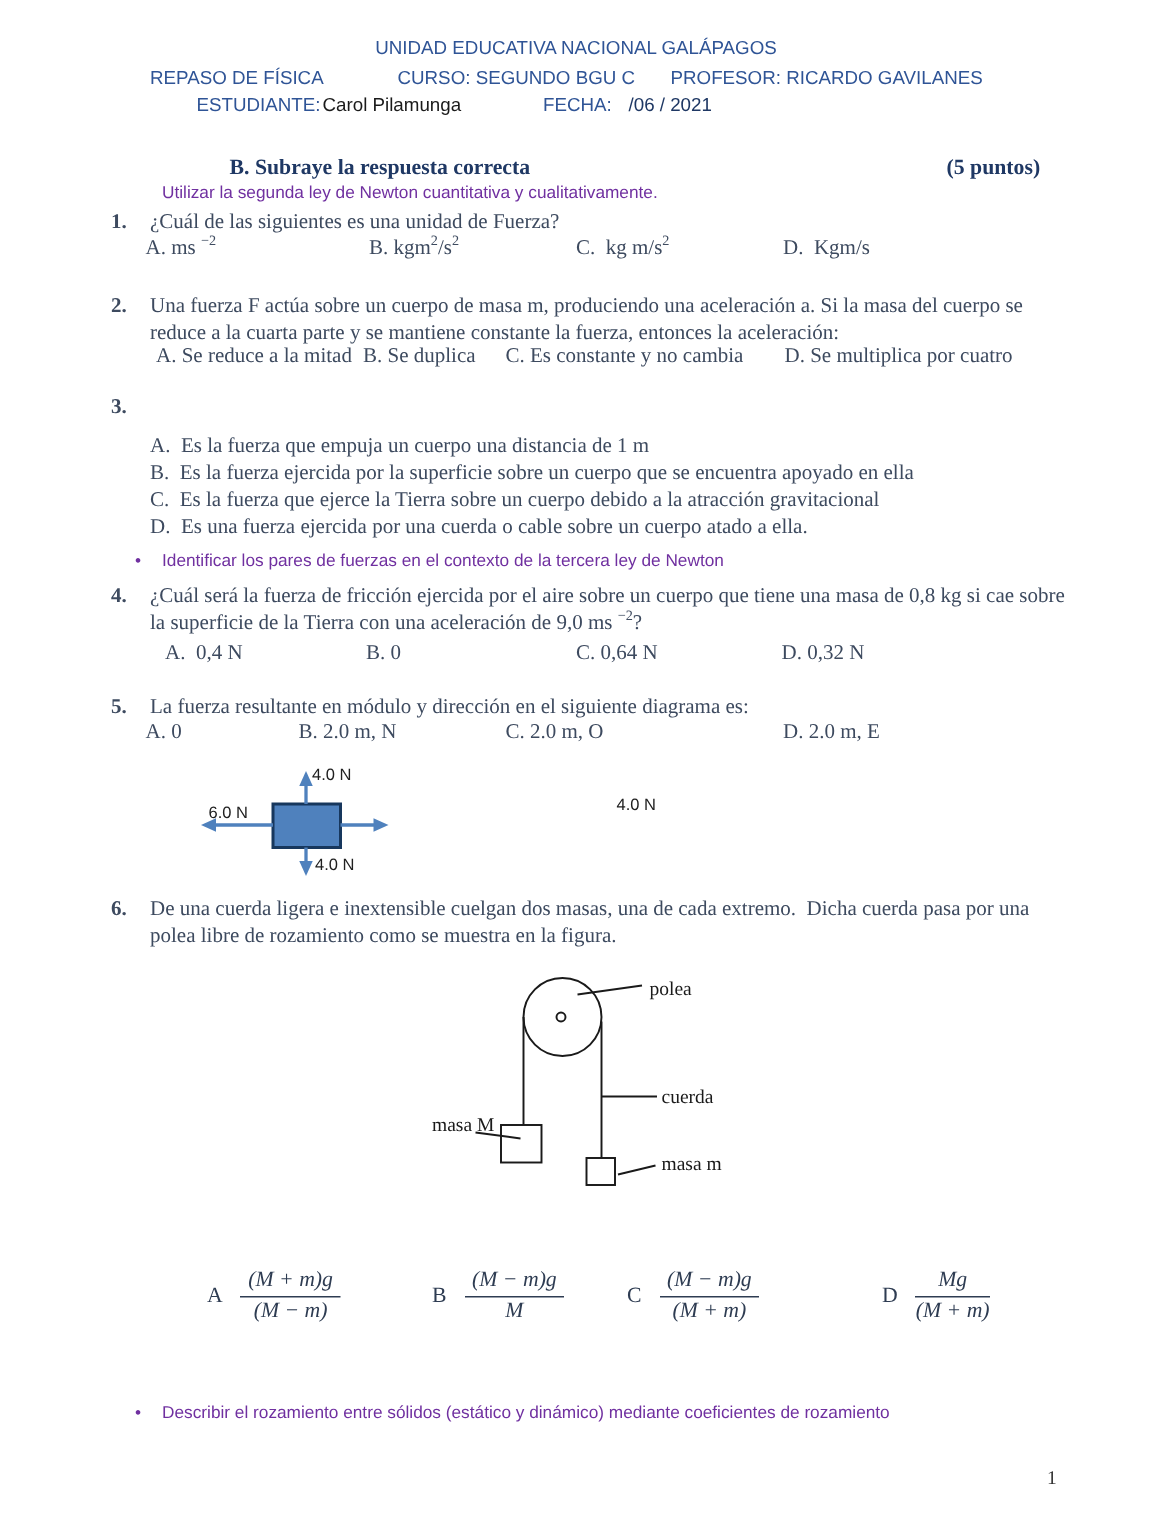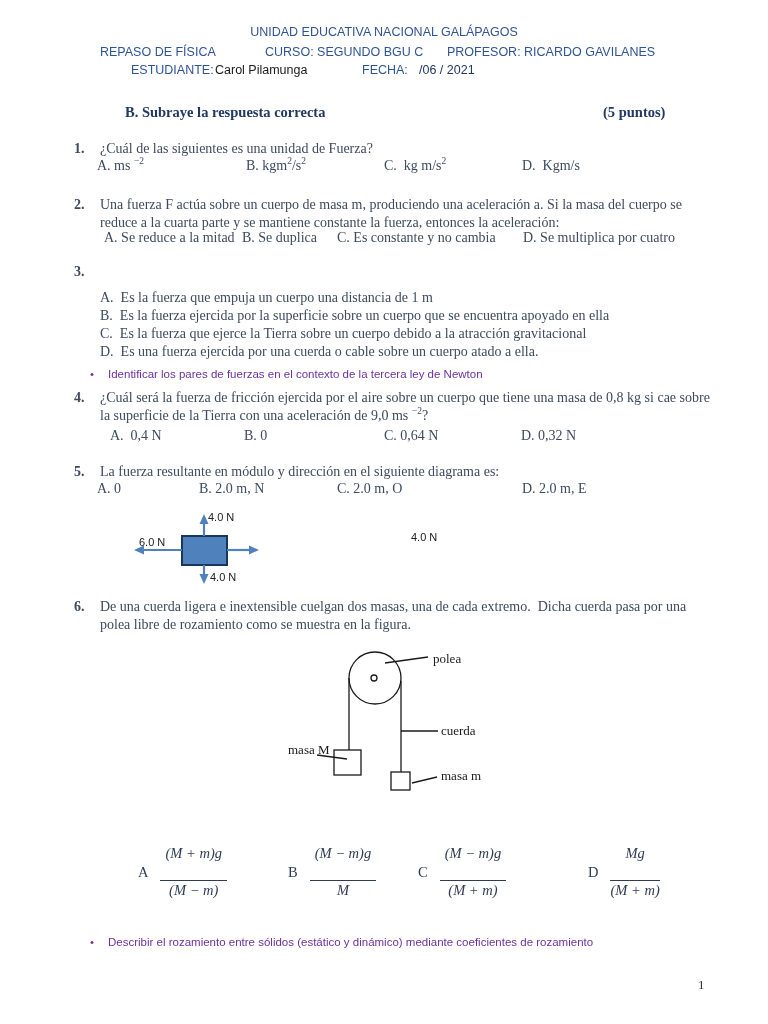--- a/index.html
+++ b/index.html
@@ -5,54 +5,55 @@
   * { margin:0; padding:0; box-sizing:border-box; }
   html,body { background:#ffffff; }
   .page {
     position:relative; width:768px; height:1024px; background:#ffffff;
     font-family:"Liberation Serif","DejaVu Serif",serif; color:#3d4a5f; overflow:hidden;
   }
   .abs { position:absolute; }
   .sans { font-family:"Liberation Sans","DejaVu Sans",sans-serif; }
   .hdr { color:#2f5496; font-size:12.5px; }
   .ink { color:#1a1a1a; }
-  .navy { color:#1f3864; font-weight:bold; font-size:14.5px; }
+  .navy { color:#1f3864; font-weight:bold; font-size:14.5px;margin-left:28px; }
   .purple { color:#7030a0; font-size:11.5px; }
   .qrow { display:flex; font-size:14px; line-height:1.26; }
   .qnum { width:26px; font-weight:bold; flex:0 0 26px; }
   .qtext { white-space:pre-wrap; }
   .opt { font-size:14px; white-space:pre; }
   .optline { font-size:14px; white-space:pre-wrap; }
   sup { font-size:9.5px; line-height:0; }
   .dlabel { font-size:11px; color:#202020; white-space:pre; }
   .flabel { font-size:13px; color:#1a1a1a; white-space:pre; }
   .statement { font-size:14px; line-height:1.3; color:#2f5496; }
   .formula { display:flex; align-items:center; gap:12px; font-size:14.5px; color:#2e3c52; }
   .f-letter { font-style:normal; }
   .frac { display:inline-flex; flex-direction:column; text-align:center; font-style:italic; }
-  .frac .num { border-bottom:1.2px solid #2e3c52; padding:0 5px 18px; }
+  .frac .num { border-bottom:1.2px solid #2e3c52; padding:0 5px 2px; }
   .frac .den { padding-top:1px; }
   .pagenum { font-size:13px; color:#333333; }
 </style>
 </head>
 <body>
 
 <div class="page">
 
   <div class="abs sans hdr" style="left:0; top:25px; width:768px; text-align:center;">UNIDAD EDUCATIVA NACIONAL GALÁPAGOS</div>
   <div class="abs sans hdr" style="left:100px; top:45px;">REPASO DE FÍSICA</div>
   <div class="abs sans hdr" style="left:265px; top:45px;">CURSO: SEGUNDO BGU C</div>
   <div class="abs sans hdr" style="left:447px; top:45px;">PROFESOR: RICARDO GAVILANES</div>
   <div class="abs sans hdr" style="left:131px; top:63px;">ESTUDIANTE:</div>
   <div class="abs sans ink" style="left:215px; top:63px; font-size:12.5px;">Carol Pilamunga</div>
   <div class="abs sans hdr" style="left:362px; top:63px;">FECHA:</div>
   <div class="abs sans" style="left:419px; top:63px; font-size:12.5px; color:#1f3864;">/06 / 2021</div>
 
   <div class="abs navy" style="left:125px; top:104px;">B. Subraye la respuesta correcta</div>
   <div class="abs navy" style="left:603px; top:104px;">(5 puntos)</div>
+  <div class="abs sans purple" style="left:108px; top:123px;">Utilizar la segunda ley de Newton cuantitativa y cualitativamente.</div>
 
   <div class="abs qrow" style="left:74px; top:140px; width:644px;">
     <span class="qnum">1.</span>
     <span class="qtext">¿Cuál de las siguientes es una unidad de Fuerza?</span>
   </div>
   <span class="abs opt" style="left:97px; top:158px;">A. ms <sup>−2</sup></span>
   <span class="abs opt" style="left:246px; top:158px;">B. kgm<sup>2</sup>/s<sup>2</sup></span>
   <span class="abs opt" style="left:384px; top:158px;">C.  kg m/s<sup>2</sup></span>
   <span class="abs opt" style="left:522px; top:158px;">D.  Kgm/s</span>
 

